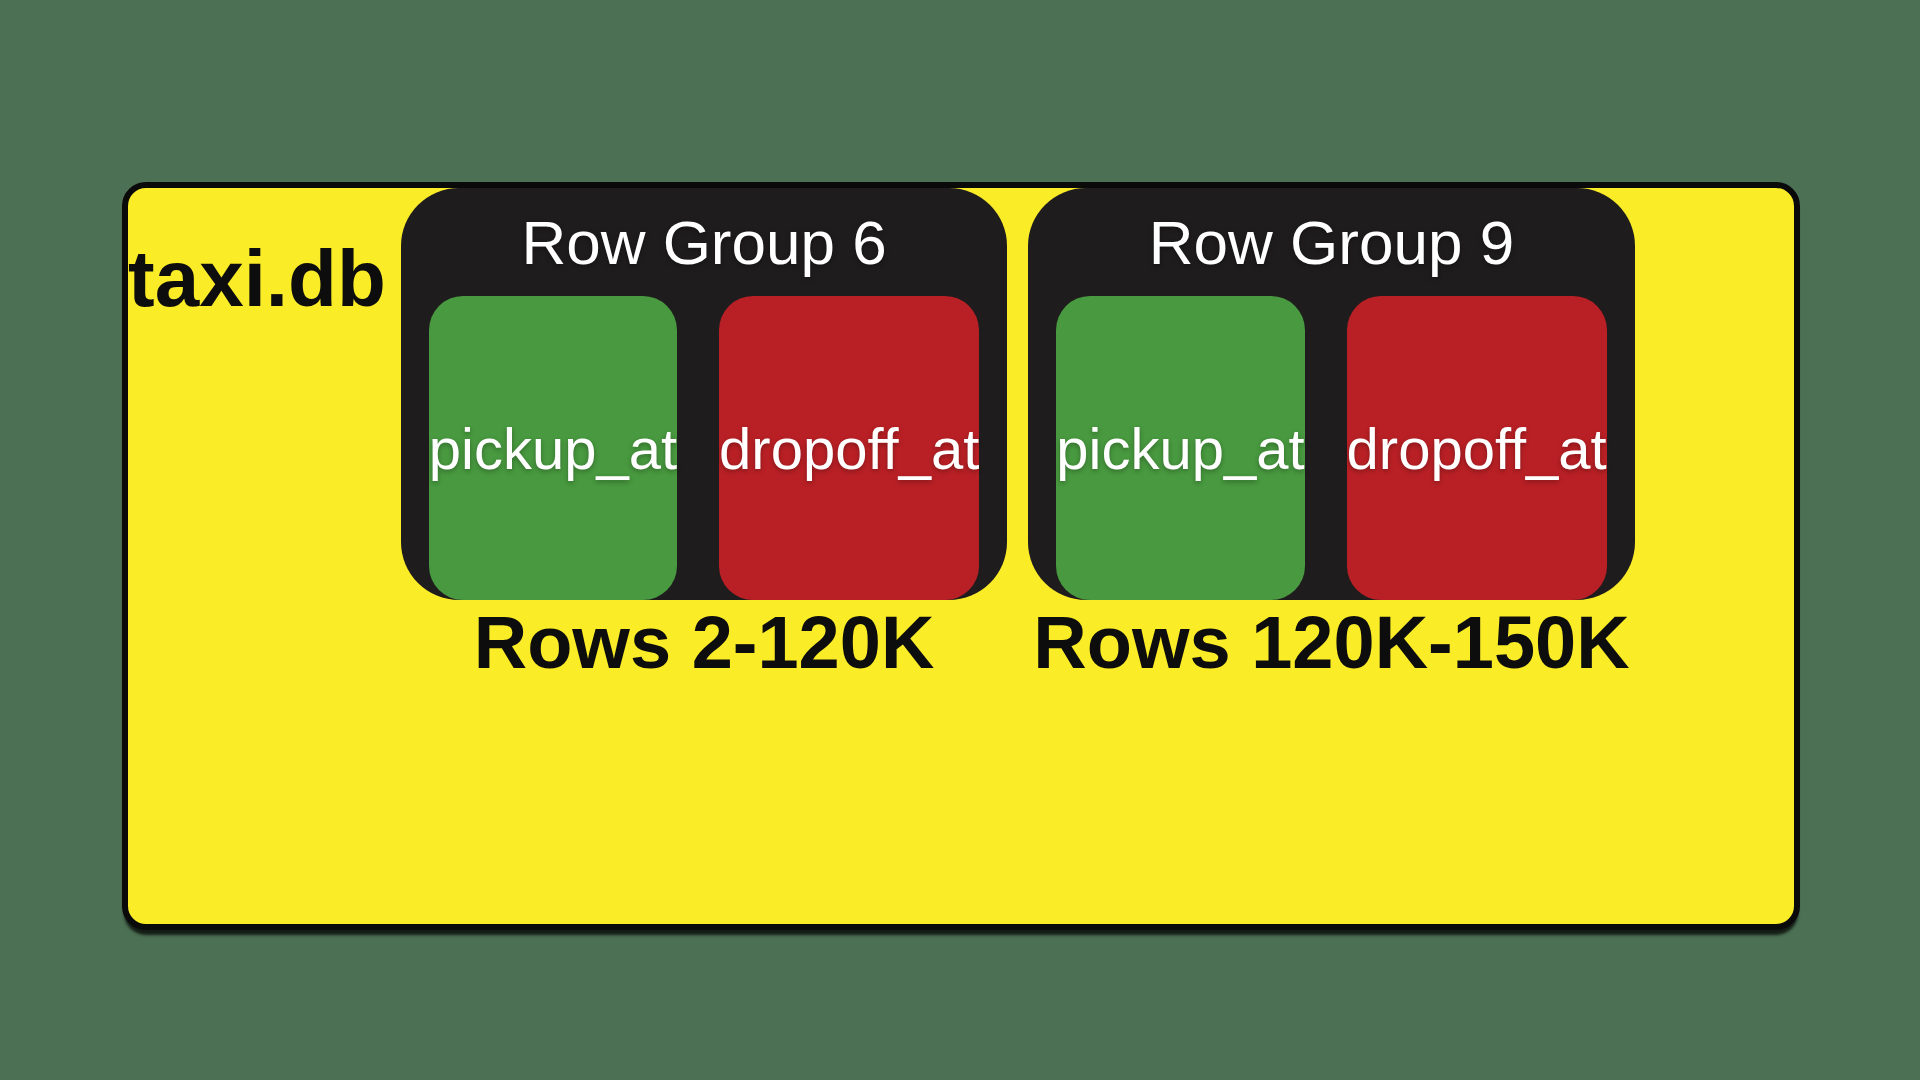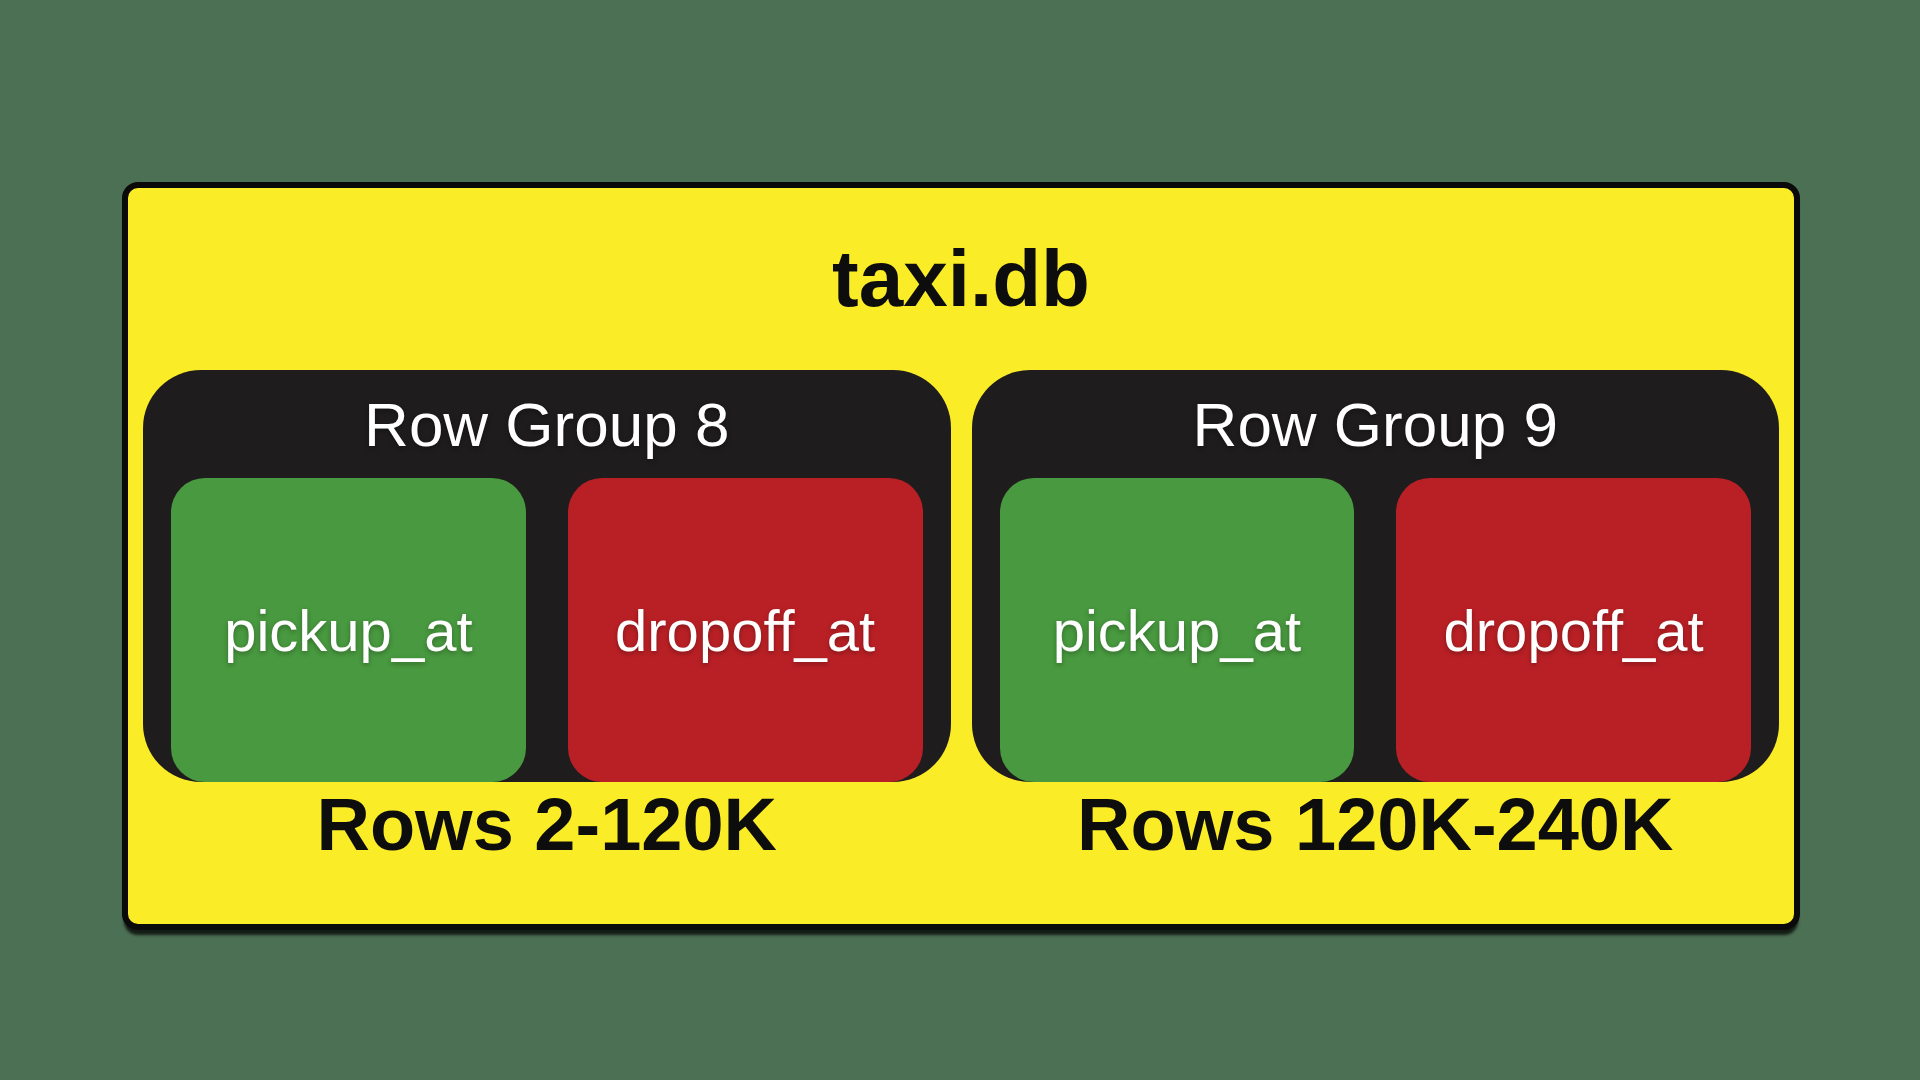--- a/index.html
+++ b/index.html
@@ -9,23 +9,23 @@
     position:relative;
   }
   .page {
     position:absolute; inset:0;
   }
   .db-box {
     position:absolute;
     left:122px; top:182px;
     width:1678px; height:748px;
     border:6px solid #0a0a0a;
-    border-radius:16px;
+    border-radius:24px;
     box-shadow:0 7px 3px -2px rgba(0,0,0,0.75);
-    display:flex; flex-direction:column;
+    display:flex; 
   }
   .title-band {
     height:182px;
     display:flex; align-items:center; justify-content:center;
   }
   .db-title {
     font-size:80px; font-weight:700; color:#0d0d0d;
     letter-spacing:0px;
   }
   .groups-row {
@@ -76,21 +76,21 @@
 
     <div class="title-band">
       <div class="db-title">taxi.db</div>
     </div>
 
     <div class="groups-row">
 
       <div class="group-col">
         <div class="group-box" style="background-color: rgb(31, 28, 29);">
           <div class="group-title-band">
-            <div class="group-title">Row Group 8</div>
+            <div class="group-title">Row Group 6</div>
           </div>
           <div class="cells-row">
             <div class="cell" style="background-color: rgb(72, 153, 63);">
               <span class="cell-label">pickup_at</span>
             </div>
             <div class="cell" style="background-color: rgb(185, 32, 37);">
               <span class="cell-label">dropoff_at</span>
             </div>
           </div>
         </div>
@@ -107,19 +107,19 @@
           <div class="cells-row">
             <div class="cell" style="background-color: rgb(72, 153, 63);">
               <span class="cell-label">pickup_at</span>
             </div>
             <div class="cell" style="background-color: rgb(185, 32, 37);">
               <span class="cell-label">dropoff_at</span>
             </div>
           </div>
         </div>
         <div class="rows-band">
-          <div class="rows-label">Rows 120K-240K</div>
+          <div class="rows-label">Rows 120K-150K</div>
         </div>
       </div>
 
     </div>
   </div>
 </div>
 
 </body></html>

